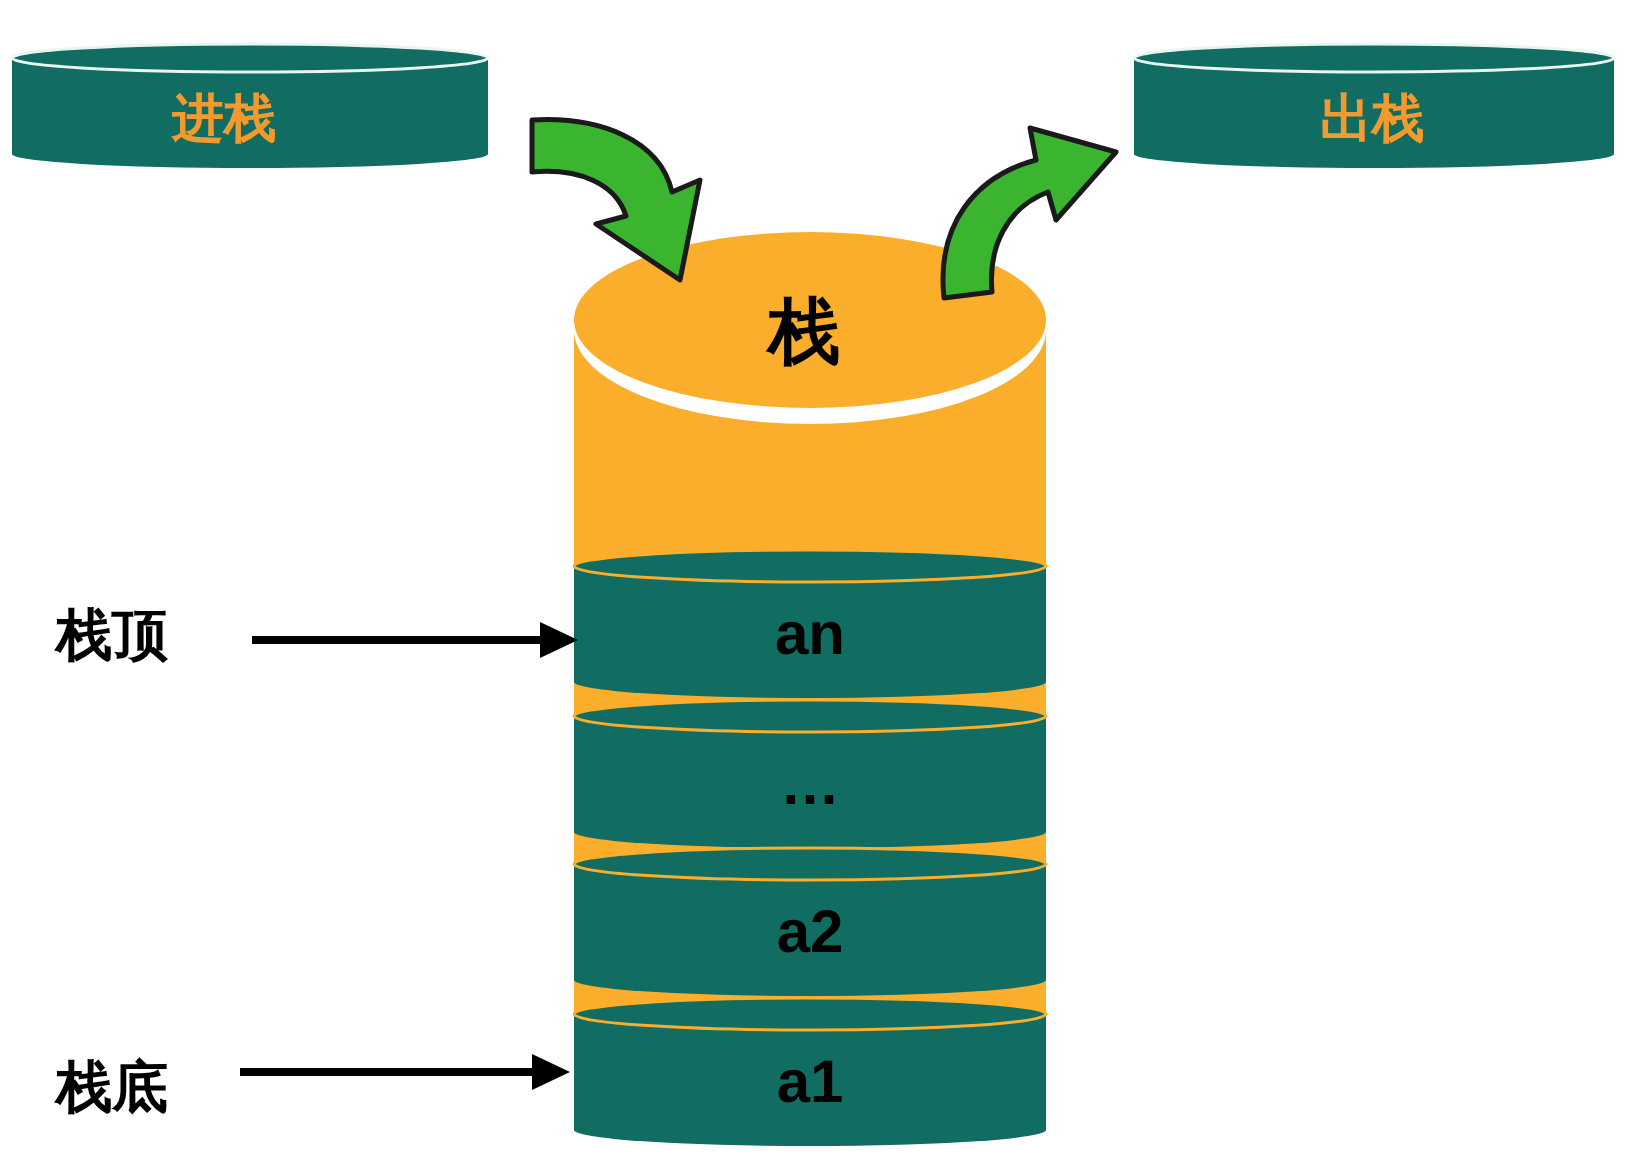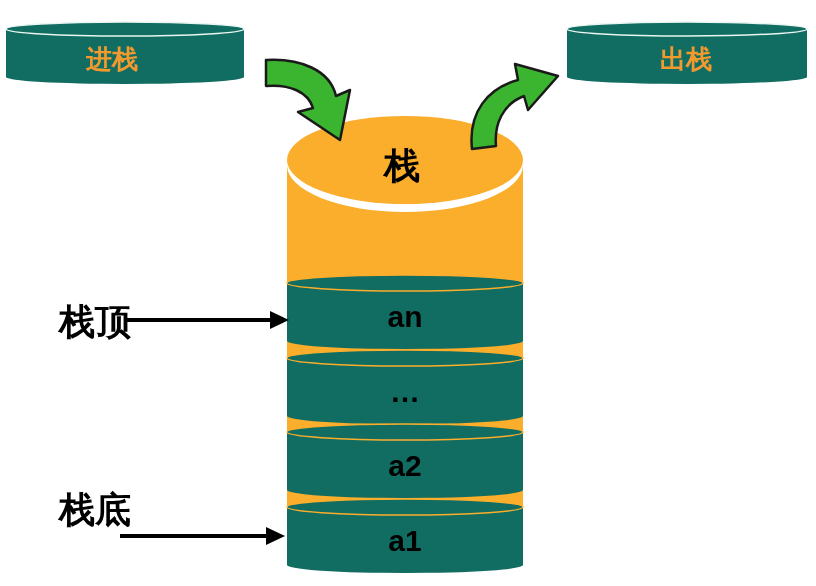--- a/index.html
+++ b/index.html
@@ -1,21 +1,21 @@
 <!DOCTYPE html>
 <html><head>
 <meta charset="utf-8">
 <style>
   html, body { margin: 0; padding: 0; background: #ffffff; }
   body { width: 816px; height: 586px; position: relative; overflow: hidden;
          font-family: "DejaVu Sans", "Liberation Sans", sans-serif; }
   #stage { position: absolute; left: 0; top: 0; }
   .disk-label { font-family: "DejaVu Sans", "Liberation Sans", sans-serif; font-weight: bold; }
-  .side-label { position: absolute; font-size: 36px; font-weight: bold; color: #000; line-height: 1;
-                font-family: Liberation Sans, sans-serif; margin-left: 31px; }
+  .side-label { position: absolute; font-size: 28px; font-weight: bold; color: #000; line-height: 1;
+                font-family: Liberation Sans, sans-serif; }
 </style>
 </head>
 <body>
 
 <svg id="stage" width="816" height="586" viewBox="0 0 816 586">
 
   <g>
     <path d="M6,29 L6,77 A119,7 0 0 0 244,77 L244,29 Z" fill="#116c62"></path>
     <ellipse cx="125" cy="29" rx="119" ry="7" fill="#116c62" stroke="#e8f5f0" stroke-width="1.5"></ellipse>
     <text class="disk-label" x="112" y="68" text-anchor="middle" font-size="26" fill="#f29a2e">进栈</text>
@@ -69,13 +69,13 @@
     <line x1="126" y1="320" x2="272" y2="320" stroke="#000" stroke-width="4"></line>
     <polygon points="270,311 289,320 270,329" fill="#000"></polygon>
   </g>
   <g>
     <line x1="120" y1="536" x2="268" y2="536" stroke="#000" stroke-width="4"></line>
     <polygon points="266,527 285,536 266,545" fill="#000"></polygon>
   </g>
 </svg>
 
 <div class="side-label" style="left:28px; top:304px;">栈顶</div>
-<div class="side-label" style="left:28px; top:492px;">栈底</div>
+<div class="side-label" style="left:28px; top:530px;">栈底</div>
 
 </body></html>

